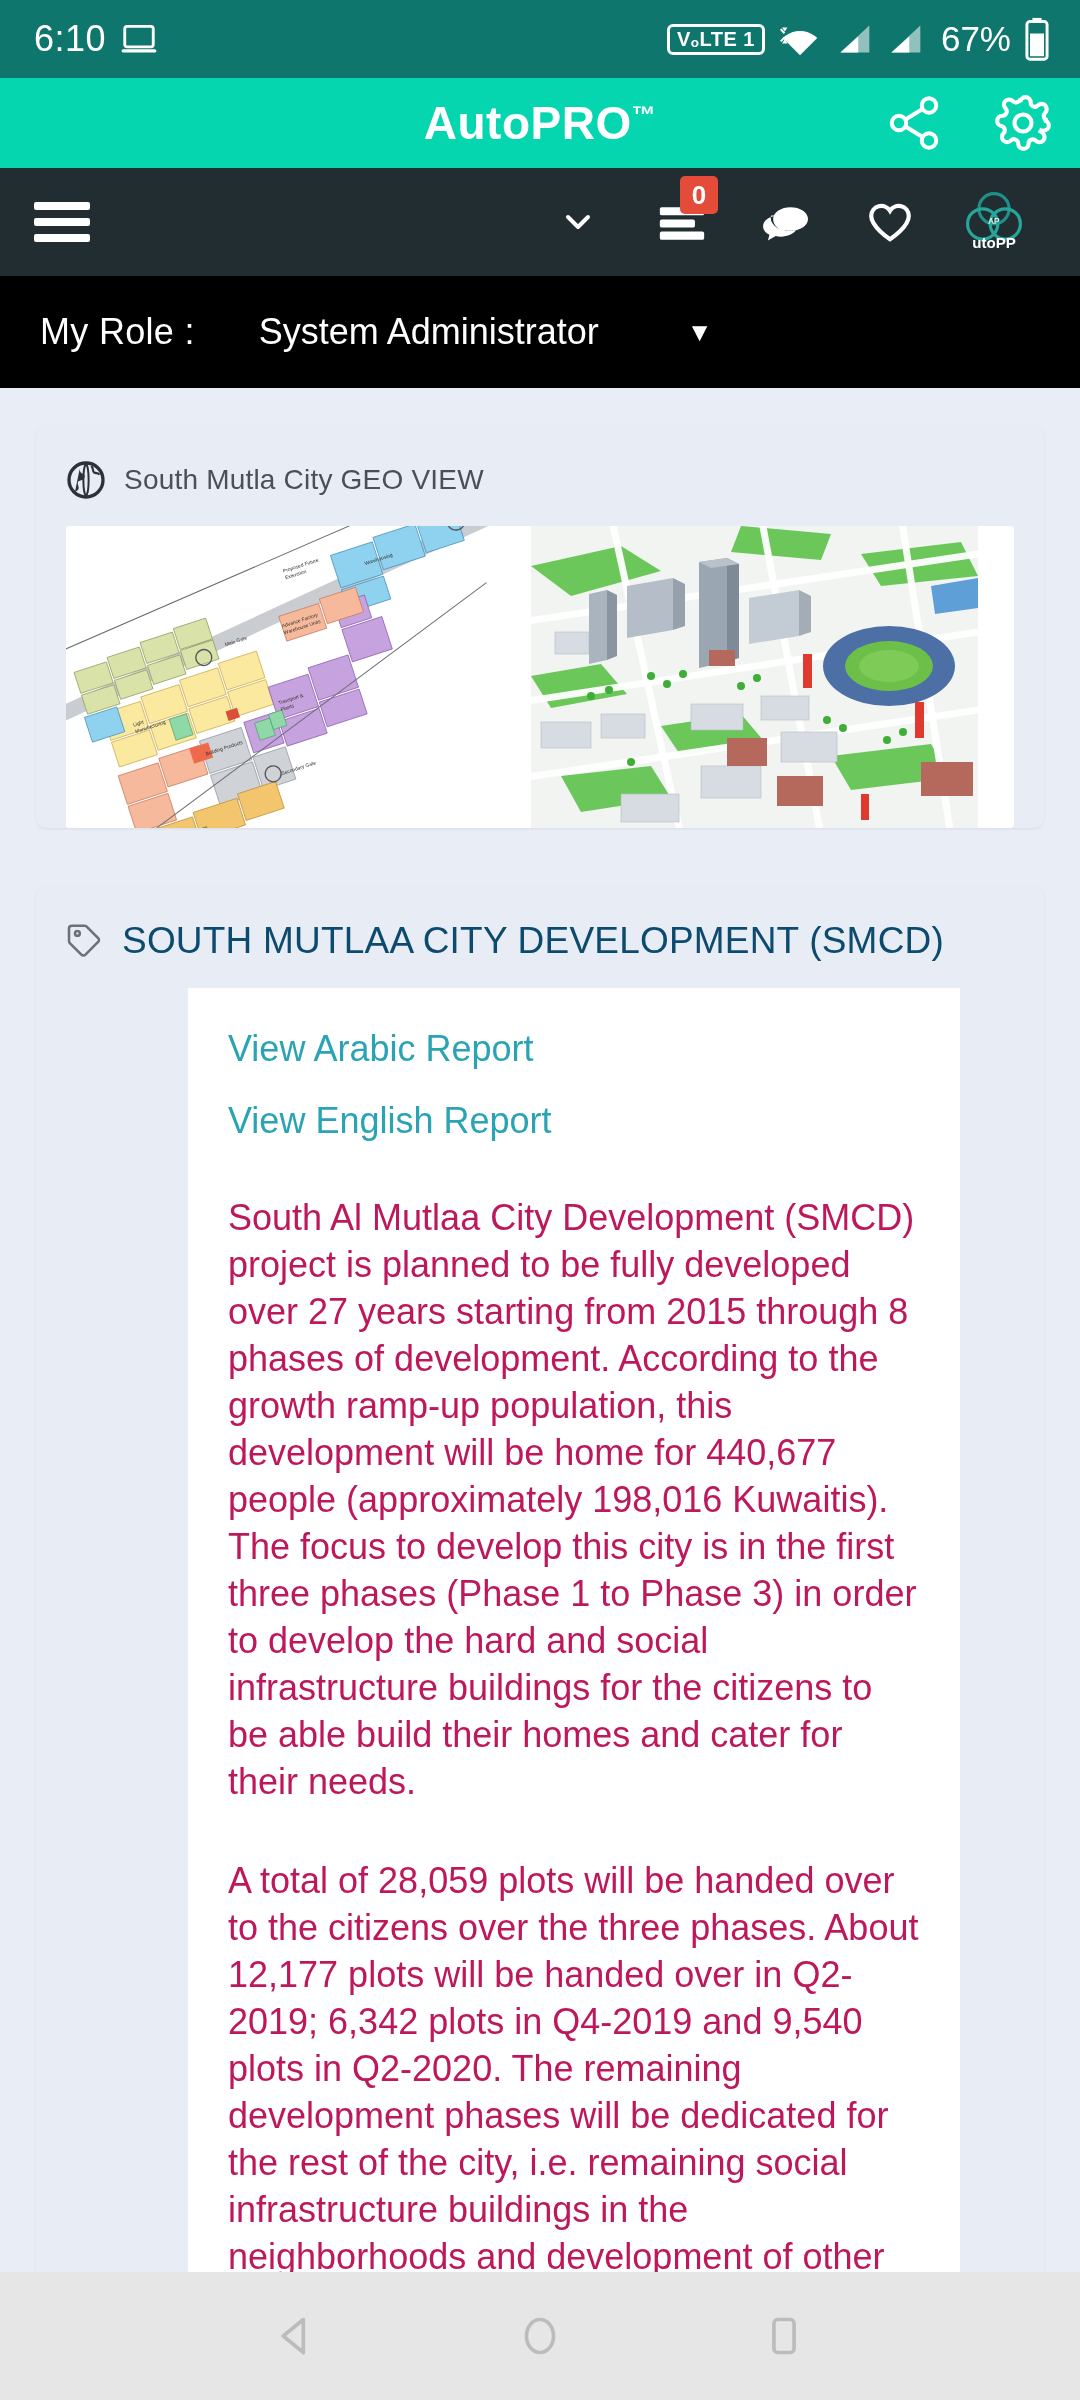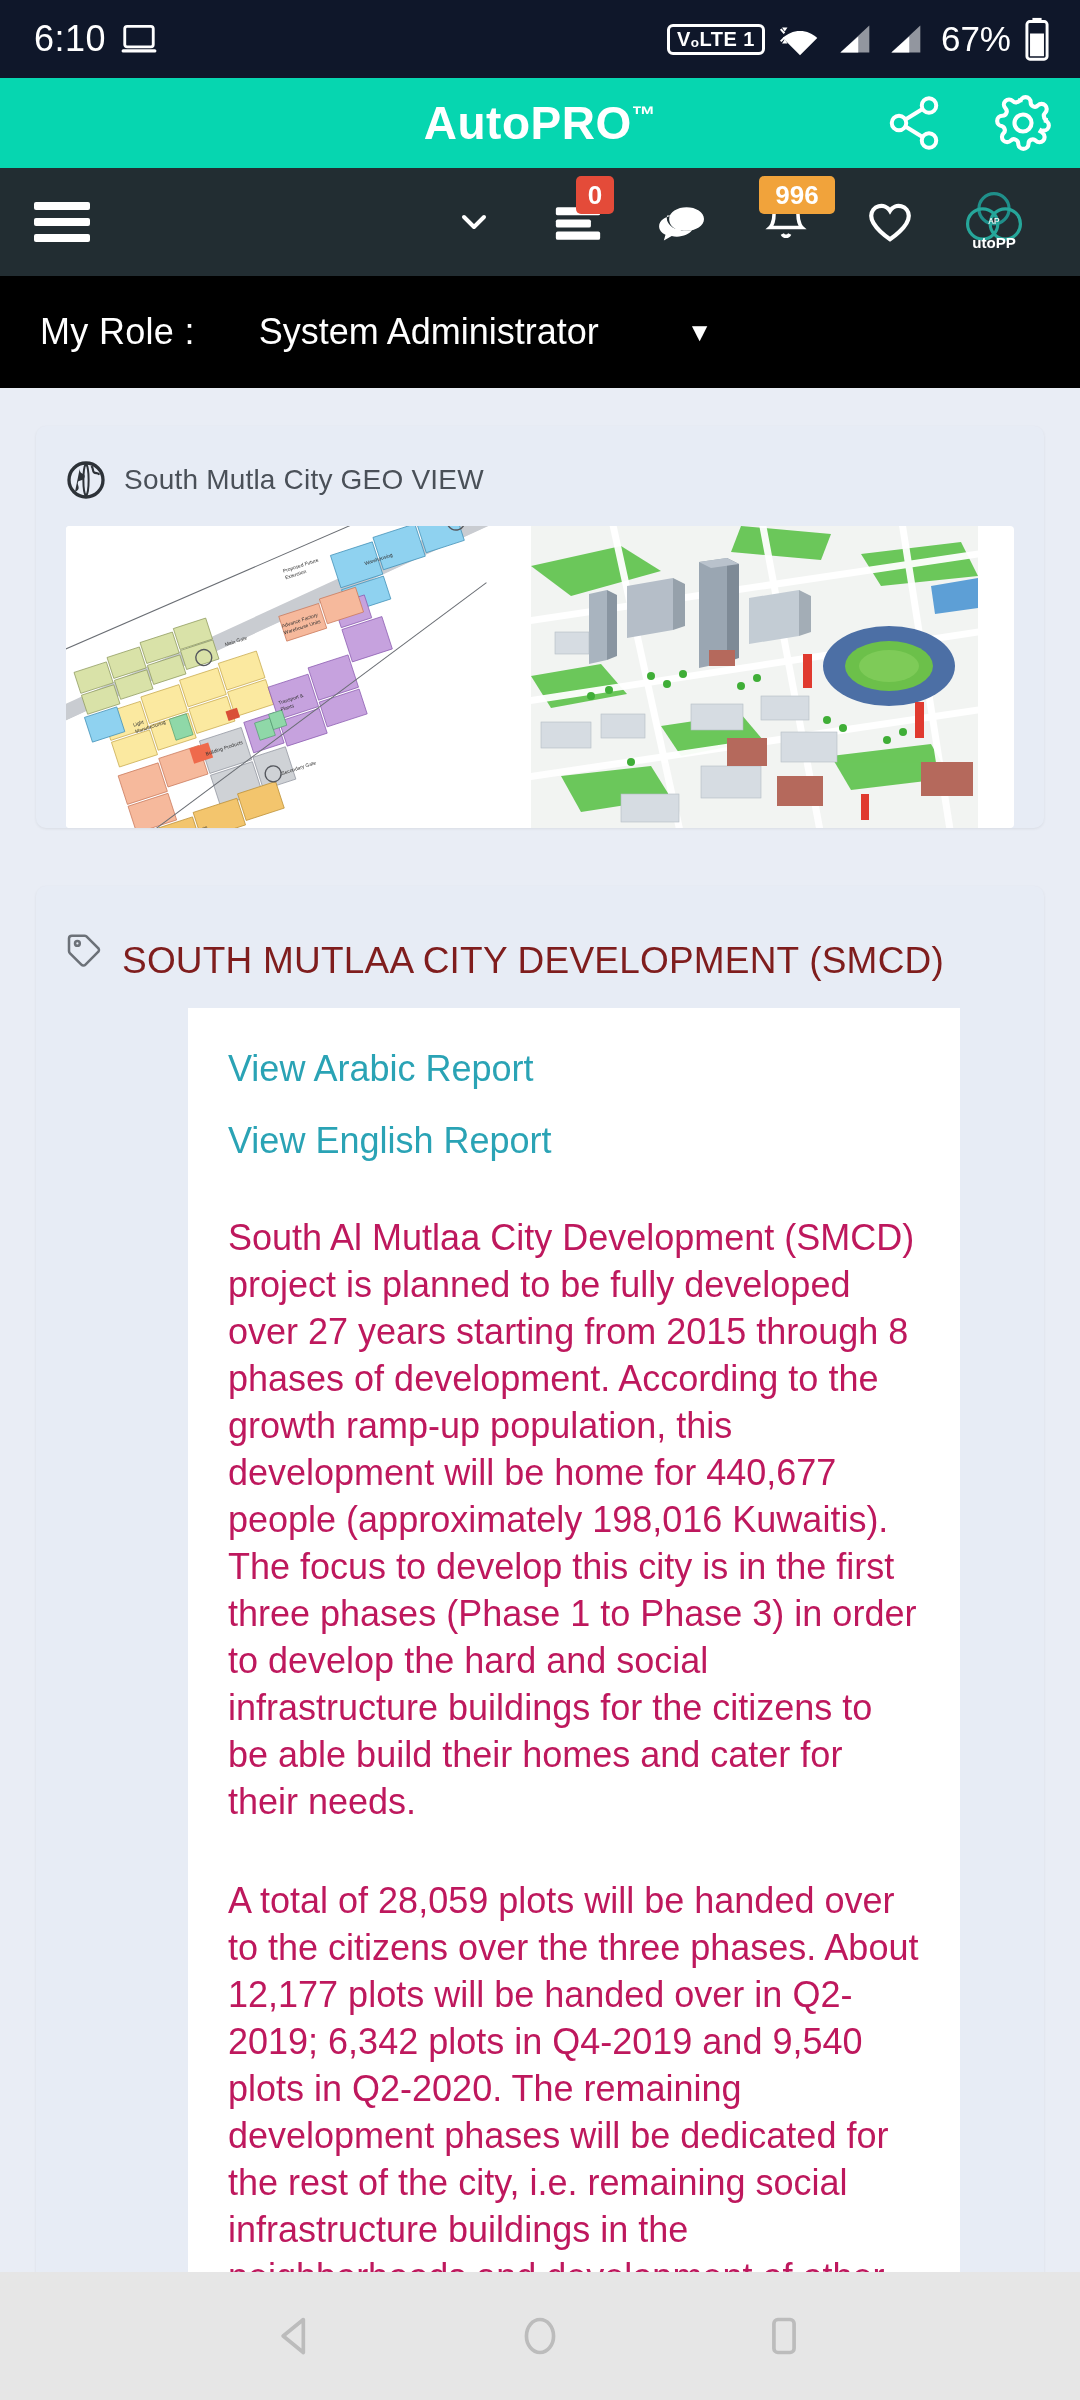--- a/index.html
+++ b/index.html
@@ -6,21 +6,21 @@
   html, body {
     width: 1080px; height: 2400px;
     font-family: "Liberation Sans", sans-serif;
     background: #e9edf5;
     overflow: hidden;
   }
   .screen { position: relative; width: 1080px; height: 2400px; overflow: hidden; background: #e9edf5; }
 
   
   .statusbar {
-    height: 78px; background: #0f172a;
+    height: 78px; background: #0f766e;
     display: flex; align-items: center; justify-content: space-between;
     padding: 0 30px 0 34px; color: #ffffff;
   }
   .sb-left { display: flex; align-items: center; gap: 14px; }
   .sb-time { font-size: 36px; letter-spacing: .5px; font-weight: 400; }
   .sb-right { display: flex; align-items: center; gap: 13px; }
   .volte {
     border: 3px solid #ffffff; border-radius: 6px; padding: 1px 7px;
     font-size: 20px; font-weight: 700; letter-spacing: .5px; line-height: 1.15;
     display: flex; align-items: center;
@@ -83,21 +83,21 @@
     margin: 38px 36px 0 36px;
     box-shadow: 0 1px 3px rgba(0,0,0,0.07);
   }
   .card-header {
     display: flex; align-items: center; gap: 18px;
     padding: 34px 30px 26px 30px;
   }
   .card-title {
     font-size: 28px; color: #4a5058; font-weight: 400; letter-spacing: .2px;
   }
-  .card-title.upper { font-size: 37px; color: #7f1d1d; margin-top: 20px; }
+  .card-title.upper { font-size: 37px; color: #0c4a6e; }
 
   .geo-images {
     display: flex; background: #ffffff; border-radius: 4px;
     margin: 0 30px 34px 30px; overflow: hidden; height: 302px;
   }
   .geo-img { height: 302px; overflow: hidden; position: relative; background:#fff; }
   .geo-img.left { width: 465px; }
   .geo-img.right { width: 447px; }
 
   
@@ -225,30 +225,20 @@
 
       <div class="nav-item">
         <span class="icon">
           <svg width="52" height="44" viewBox="0 0 28 24">
             <path d="M16.5 4c5 0 9.5 2.6 9.5 6.4 0 3.8-4.5 6.4-9.5 6.4-1 0-2-.1-2.9-.3l-4.1 2.3.9-3c-2.1-1.2-3.4-3-3.4-5.4C7 6.6 11.5 4 16.5 4z" fill="#ffffff"></path>
             <path d="M9.2 8.5C4.9 9 1.5 11.3 1.5 14.3c0 2 1.4 3.7 3.5 4.7l-.9 3.1 4.3-2.4c.9.2 1.8.3 2.8.3 3.7 0 6.9-1.5 8.3-3.6-1.1.3-2.3.4-3.5.4-5.6 0-10.3-3-10.3-7 0-.4.1-.9.2-1.3z" fill="#ffffff"></path>
           </svg>
         </span>
       </div>
 
-      <div class="nav-item">
-        <span class="icon">
-          <svg width="46" height="48" viewBox="0 0 24 26" fill="none" stroke="#ffffff" stroke-width="1.9">
-            <path d="M12 2.5a6.5 6.5 0 0 0-6.5 6.5c0 5-2.2 7-2.2 7h17.4s-2.2-2-2.2-7A6.5 6.5 0 0 0 12 2.5z" fill="none"></path>
-            <path d="M10 19.5a2.2 2.2 0 0 0 4 0" fill="none"></path>
-            <line x1="12" y1="1" x2="12" y2="2.6"></line>
-          </svg>
-        </span>
-        <span class="badge orange">996</span>
-      </div>
 
       <div class="nav-item">
         <span class="icon">
           <svg width="52" height="46" viewBox="0 0 26 24" fill="none" stroke="#ffffff" stroke-width="2.2">
             <path d="M13 21S3.2 14.7 3.2 8.8A5.3 5.3 0 0 1 13 6.1 5.3 5.3 0 0 1 22.8 8.8C22.8 14.7 13 21 13 21z"></path>
           </svg>
         </span>
       </div>
 
       <div class="nav-item">

